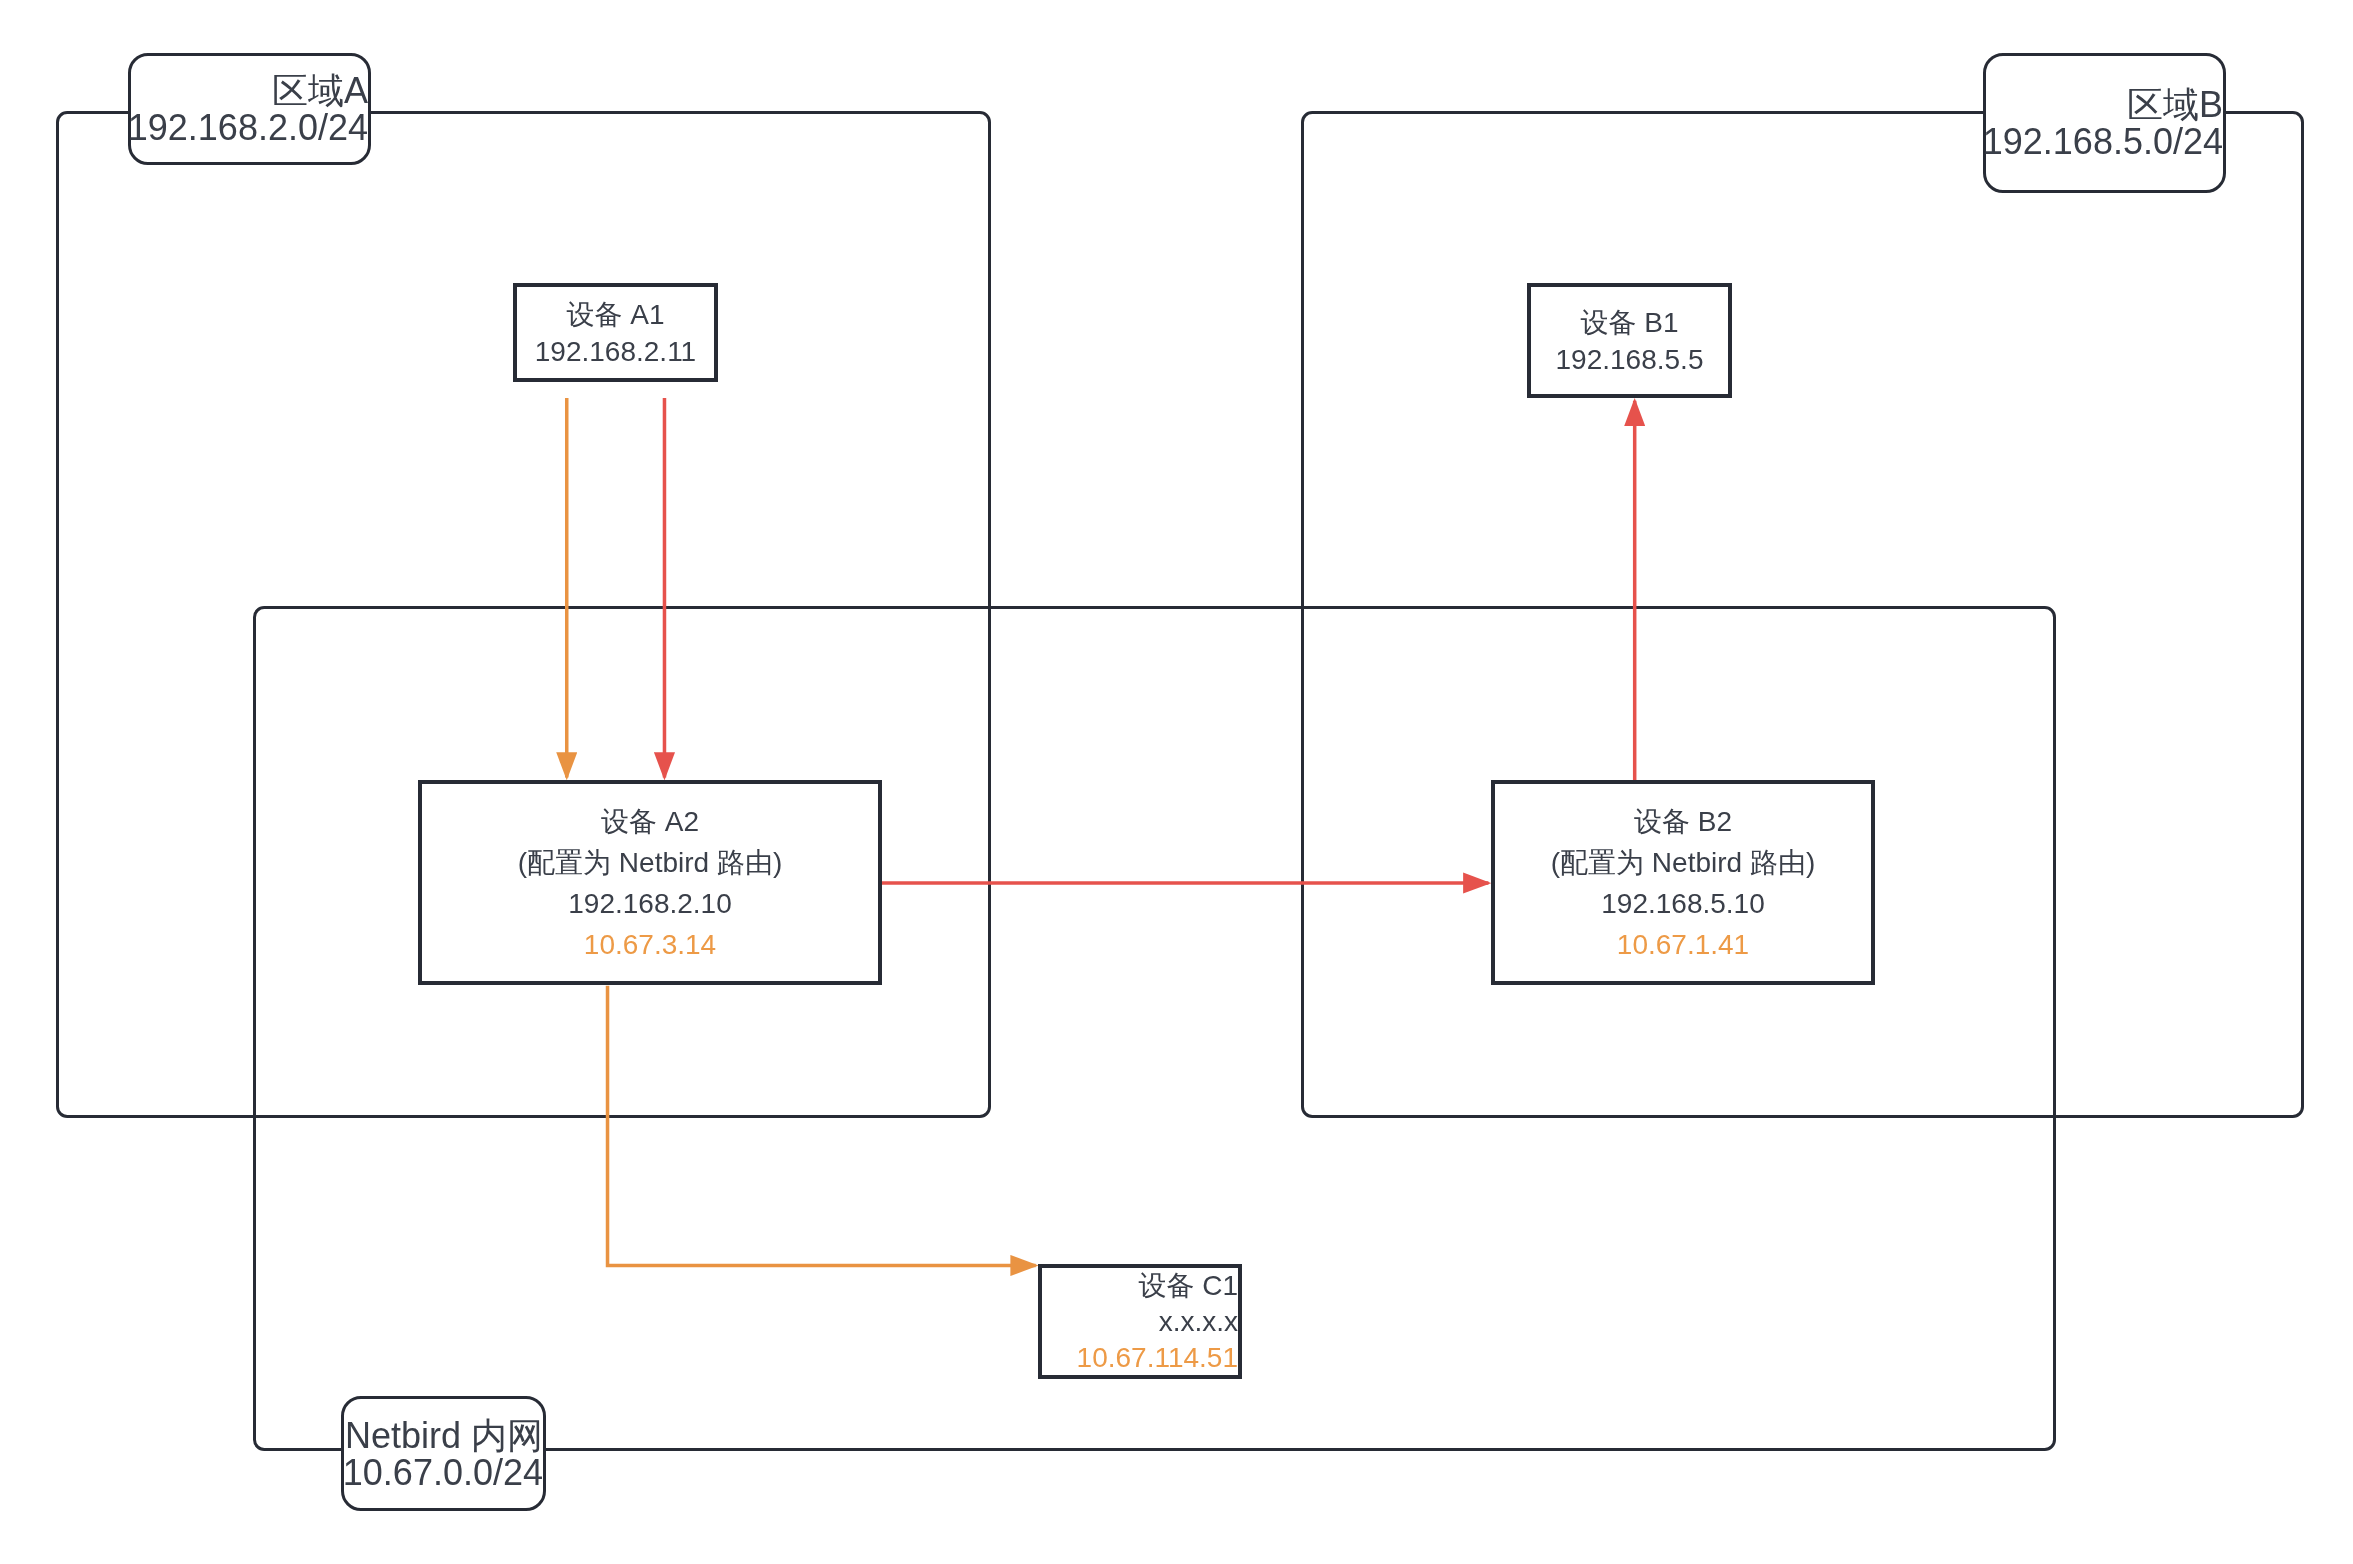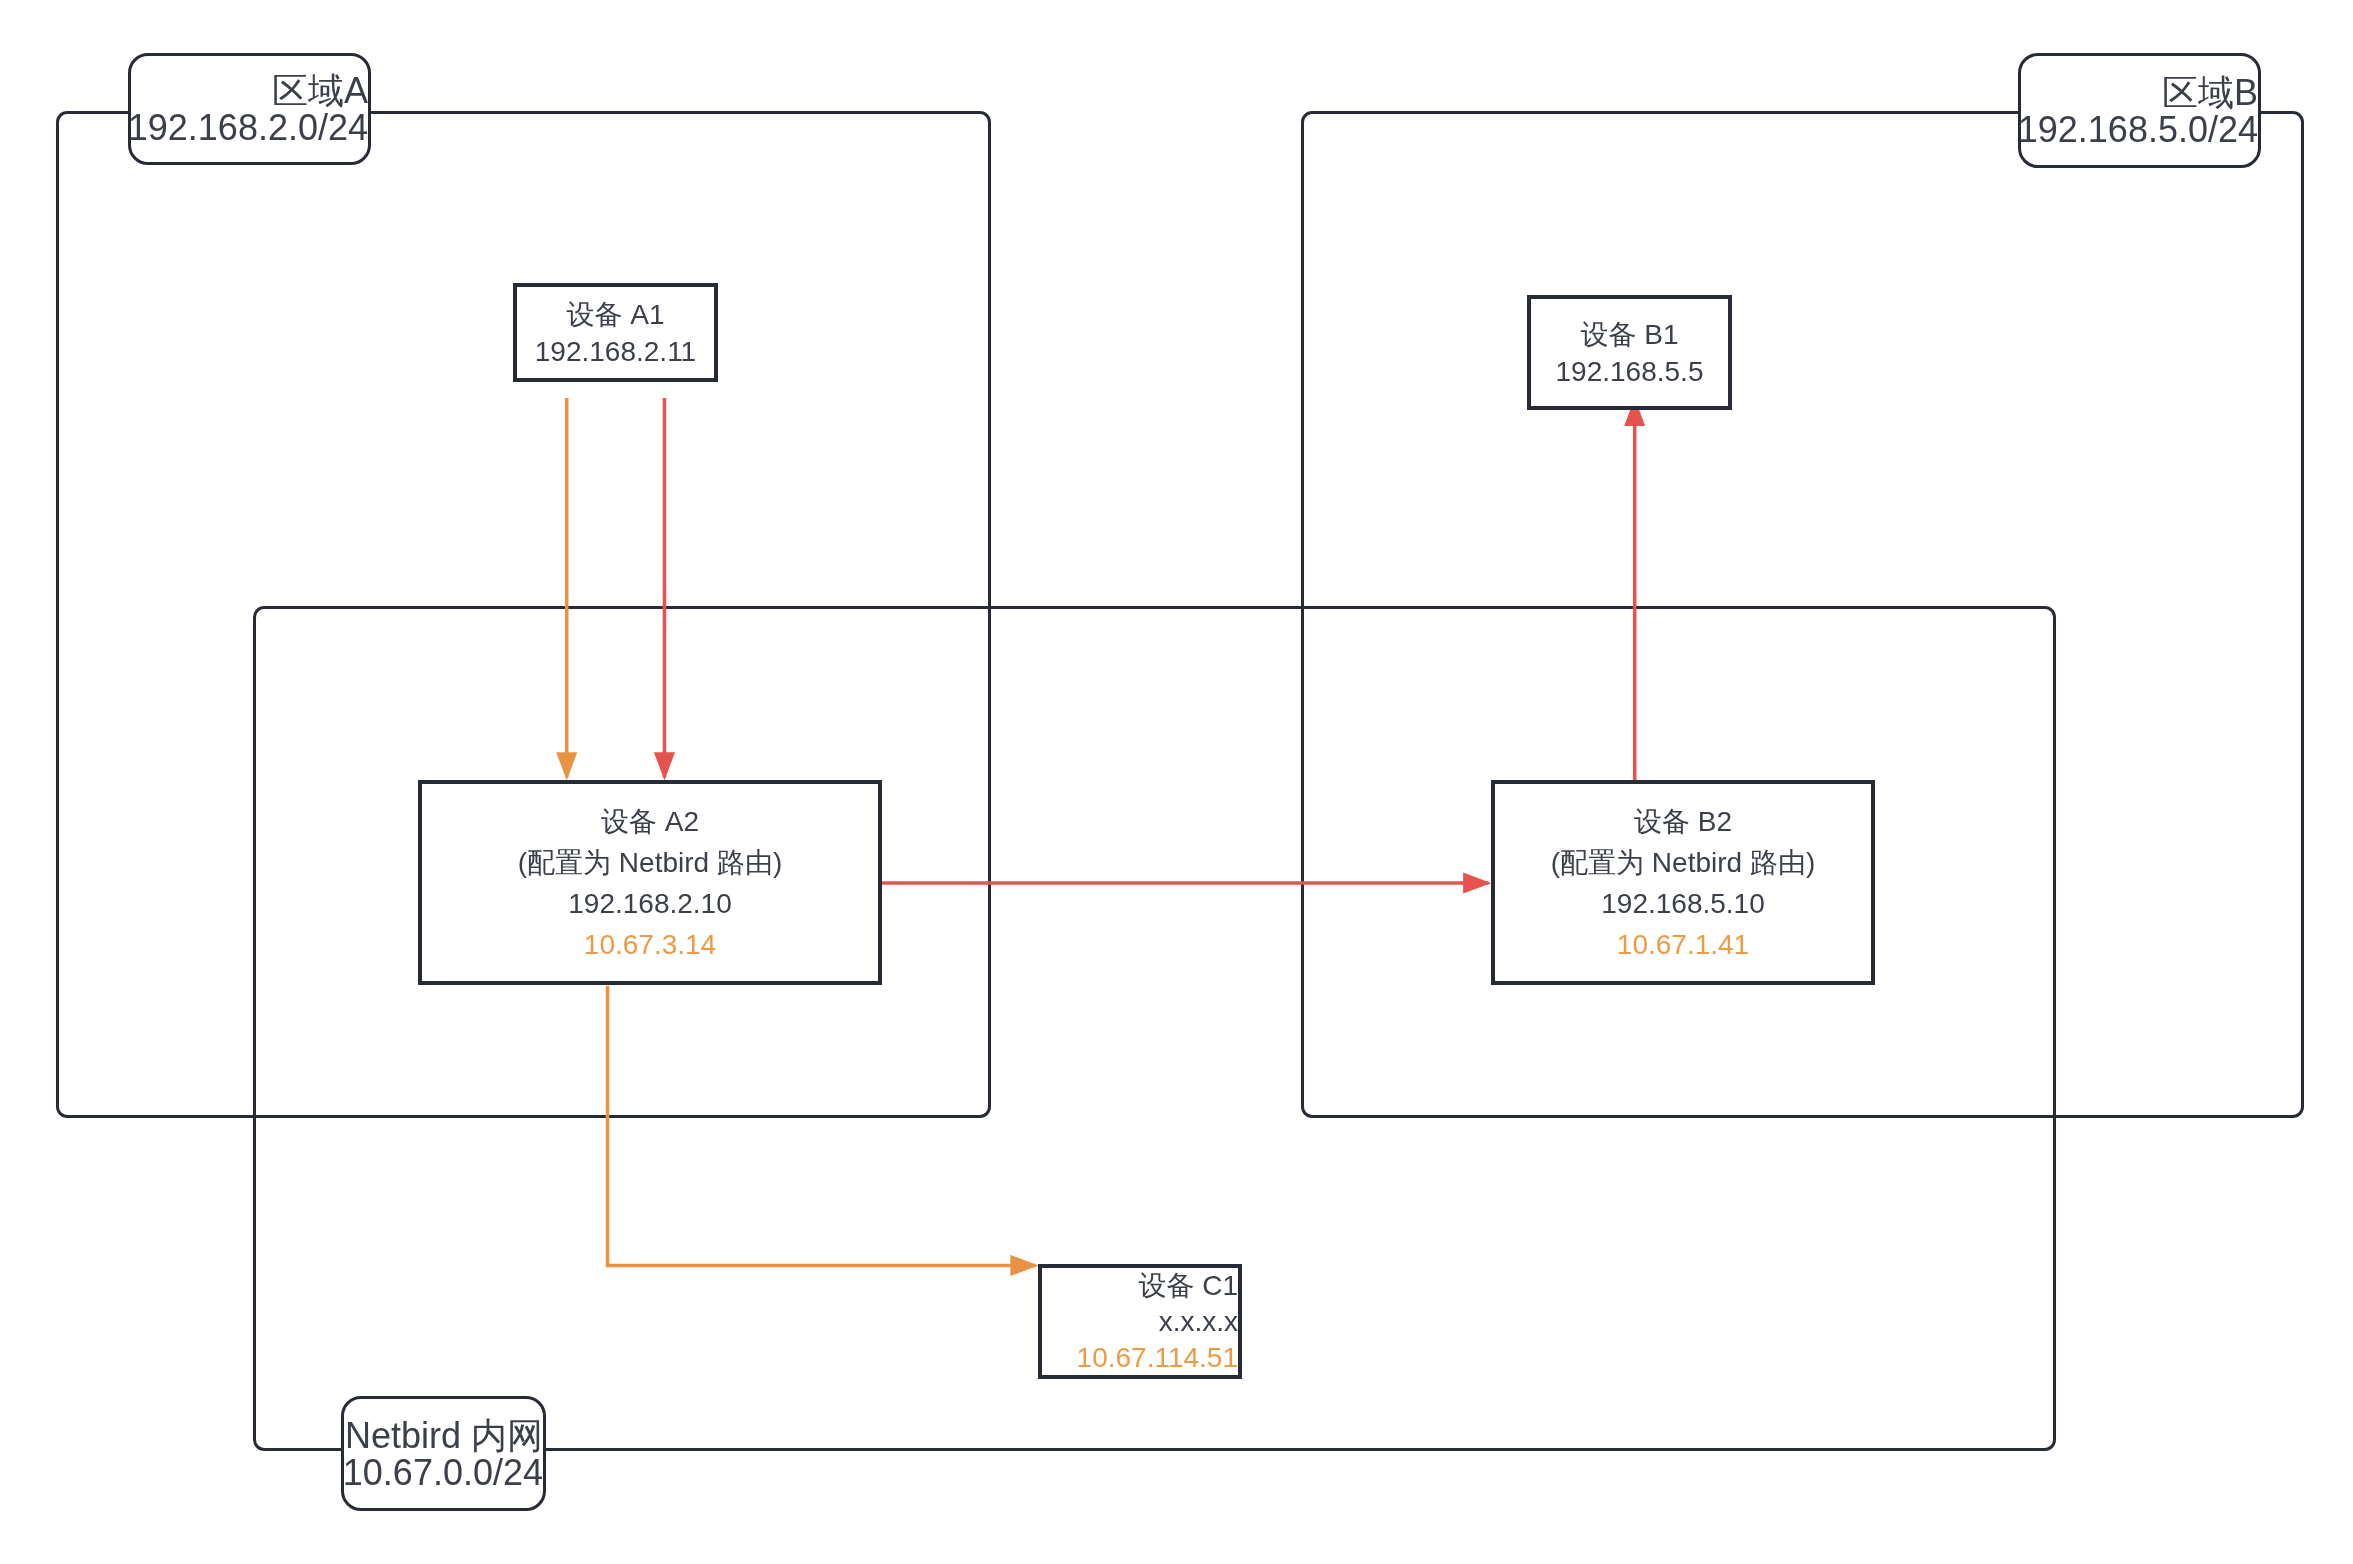--- a/index.html
+++ b/index.html
@@ -35,32 +35,32 @@
   .head-orange{fill:var(--orange-flow);}
 
   
   .badge{
     position:absolute;border:3.5px solid var(--outline);border-radius:20px;
     background:var(--canvas-bg);z-index:30;box-sizing:border-box;
     display:flex;flex-direction:column;justify-content:center;align-items:flex-end;
     font-size:36px;line-height:37px;text-align:center;
   }
   .badge-zone-a{left:128px;top:53px;width:243px;height:112px;}
-  .badge-zone-b{left:1983px;top:53px;width:243px;height:115px;margin-left:35px;}
+  .badge-zone-b{left:1983px;top:53px;width:243px;height:140px;}
   .badge-netbird{left:341px;top:1396px;width:205px;height:115px;}
 
   
   .node{
     position:absolute;border:4.2px solid var(--outline);background:var(--canvas-bg);
     z-index:20;box-sizing:border-box;
     display:flex;flex-direction:column;justify-content:center;align-items:center;
     font-size:28px;text-align:center;
   }
   .node-a1{left:513px;top:283px;width:205px;height:99px;line-height:37px;}
-  .node-b1{left:1527px;top:283px;width:205px;height:115px;line-height:37px;margin-top:12px;}
+  .node-b1{left:1527px;top:283px;width:205px;height:115px;line-height:37px;}
   .node-a2{left:418px;top:780px;width:464px;height:205px;line-height:41px;}
   .node-b2{left:1491px;top:780px;width:384px;height:205px;line-height:41px;justify-content:center;}
   .node-c1{left:1038px;top:1264px;width:204px;height:115px;line-height:36px;align-items:flex-end;}
   .nb-ip{color:var(--netbird-ip-text);}
 </style>
 </head>
 <body>
 
 <div class="stage">
 

